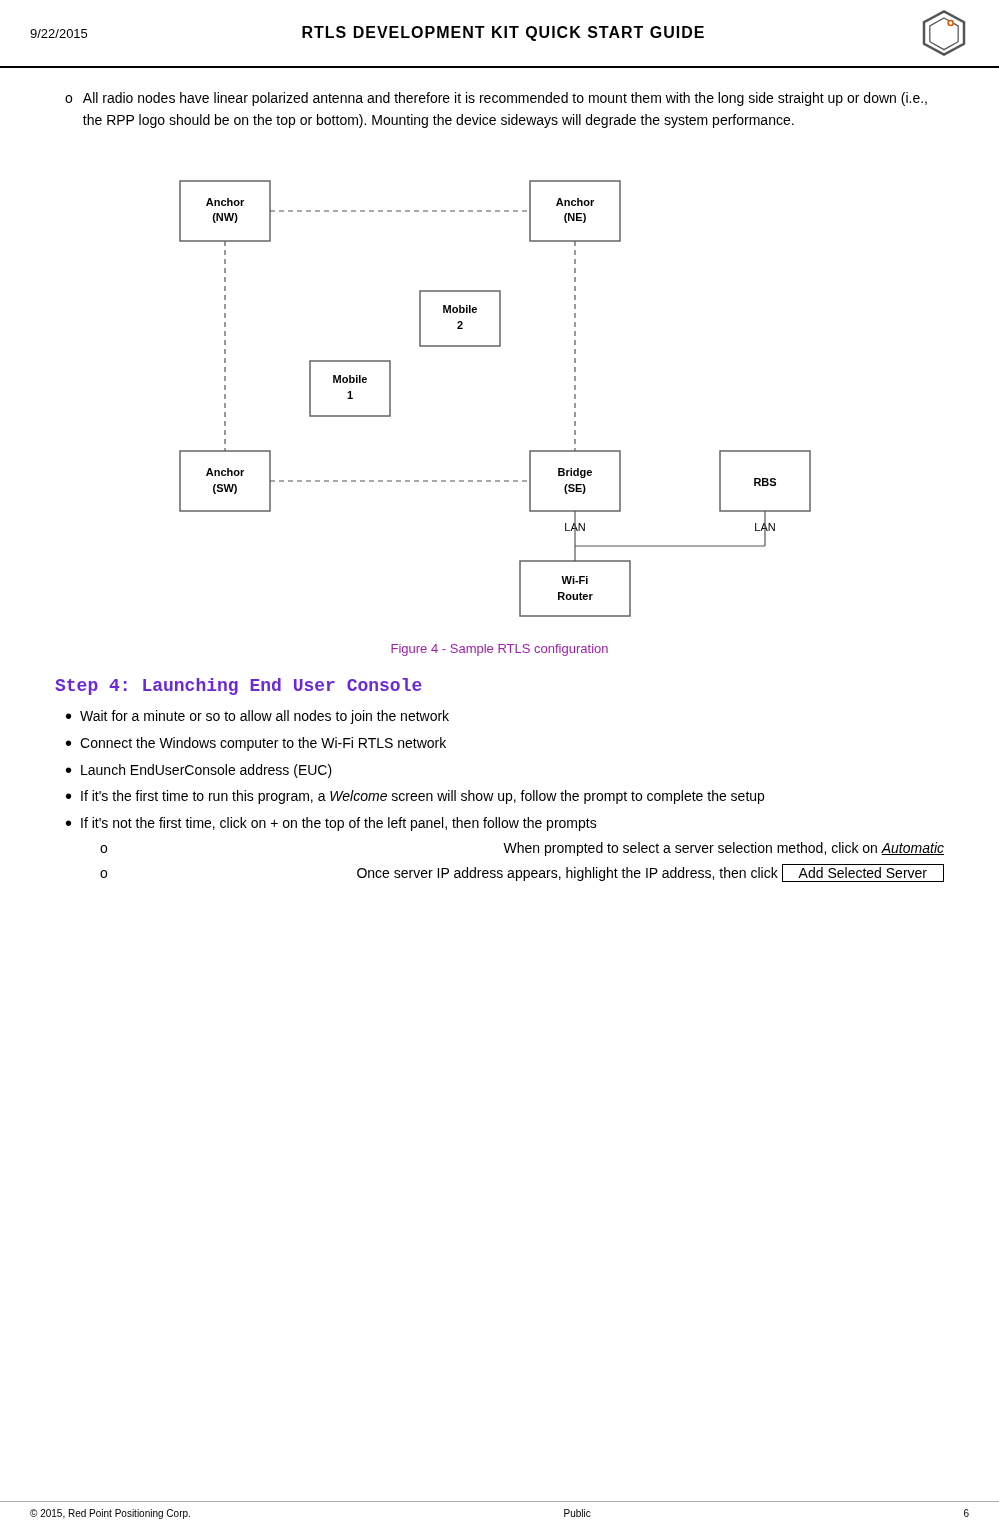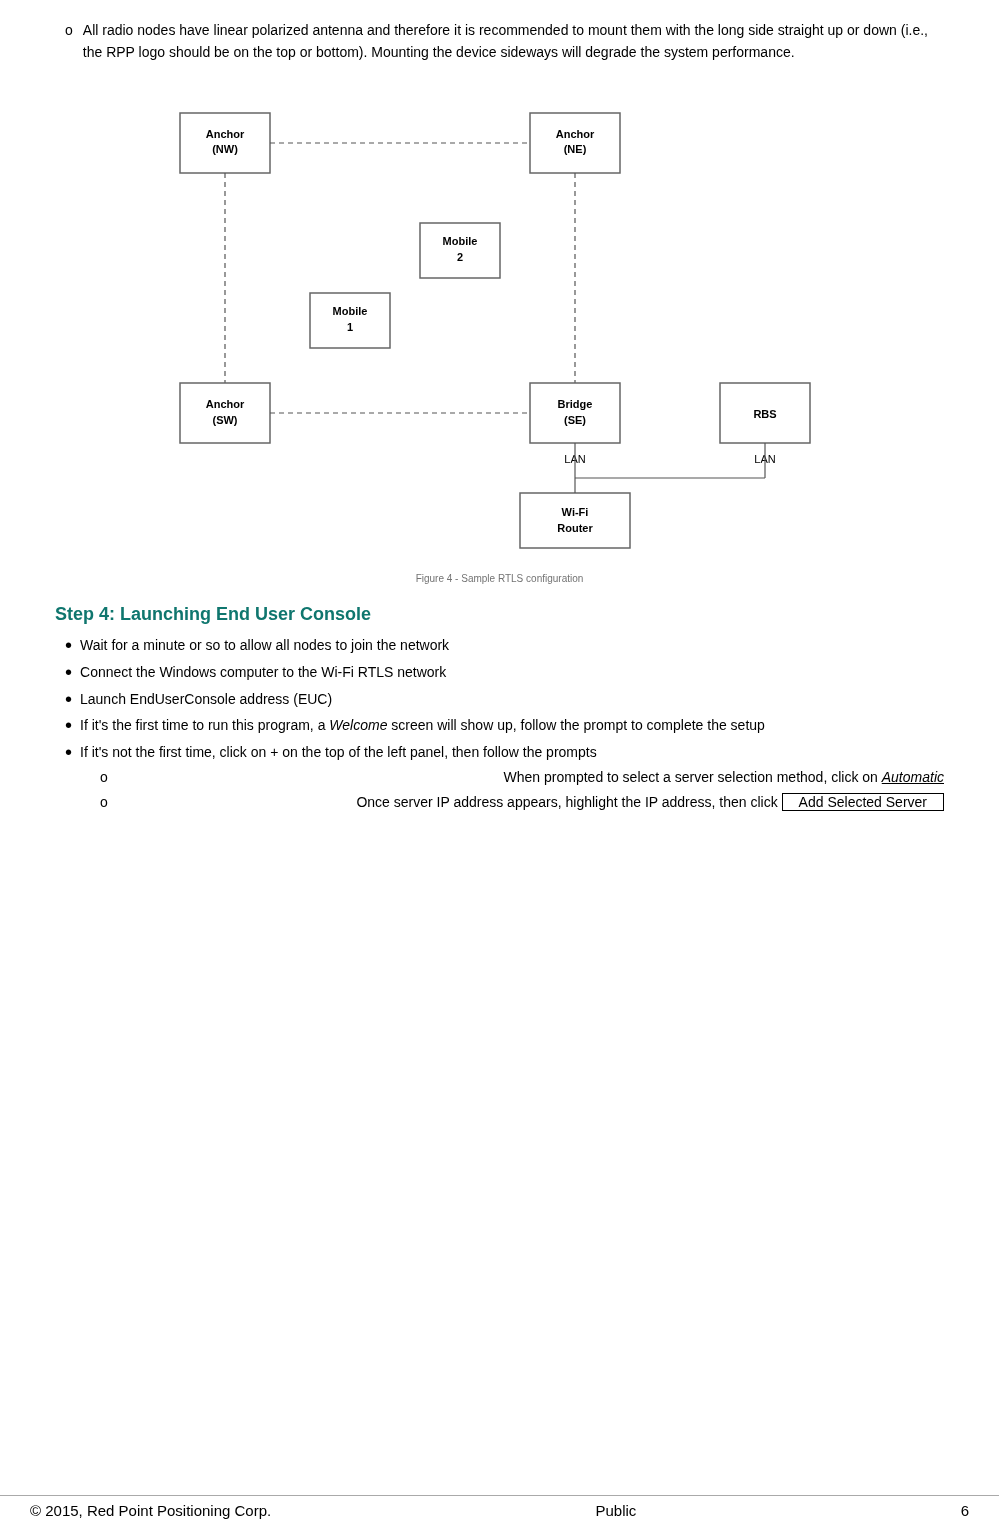--- a/index.html
+++ b/index.html
@@ -67,31 +67,32 @@
 
     
     .figure-container {
       margin: 20px auto;
       position: relative;
       width: 720px;
     }
 
     .figure-caption {
       text-align: center;
-      color: #737373;
-      font-size: 10px;
+      color: #a21caf;
+      font-size: 13px;
       margin-top: 10px;
     }
 
     
     .step-heading {
-      color: #0f766e;
+      color: #6d28d9;
       font-size: 18px;
       font-weight: bold;
       margin: 18px 0 10px 0;
+      font-family: Liberation Mono, monospace;
     }
 
     
     .step-list {
       list-style: none;
       padding-left: 10px;
     }
     .step-list > li {
       display: flex;
       align-items: flex-start;
@@ -140,28 +141,39 @@
     
     .footer {
       position: absolute;
       bottom: 10px;
       left: 0;
       right: 0;
       padding: 6px 30px;
       border-top: 1px solid #aaa;
       display: flex;
       justify-content: space-between;
-      font-size: 15px;
+      font-size: 10px;
     }
   </style>
 </head>
 <body>
 
 <div class="page-wrapper">
 
+  <div class="header">
+    <span class="header-date">9/22/2015</span>
+    <span class="header-title">RTLS DEVELOPMENT KIT QUICK START GUIDE</span>
+
+    <svg class="header-logo" viewBox="0 0 60 60" xmlns="http://www.w3.org/2000/svg">
+      <polygon points="30,4 54,17 54,43 30,56 6,43 6,17" fill="none" stroke="#555" stroke-width="3"></polygon>
+      <polygon points="30,12 47,21.5 47,40.5 30,50 13,40.5 13,21.5" fill="none" stroke="#555" stroke-width="1.5"></polygon>
+      <circle cx="38" cy="18" r="4" fill="#e05a00"></circle>
+      <circle cx="38" cy="18" r="2" fill="#fff"></circle>
+    </svg>
+  </div>
 
   <div class="content">
 
     <div class="bullet-para">
       <div class="bullet-item">
         <span class="bullet-sym">o</span>
         <span class="bullet-text">All radio nodes have linear polarized antenna and therefore it is recommended to mount them with the long side straight up or down (i.e., the RPP logo should be on the top or bottom). Mounting the device sideways will degrade the system performance.</span>
       </div>
     </div>
 

